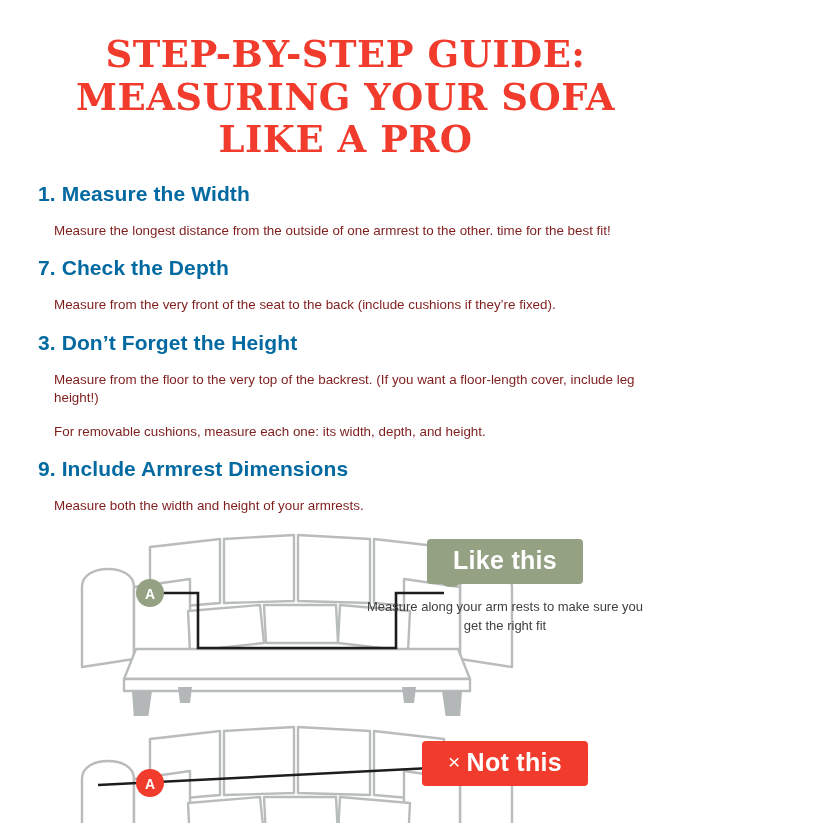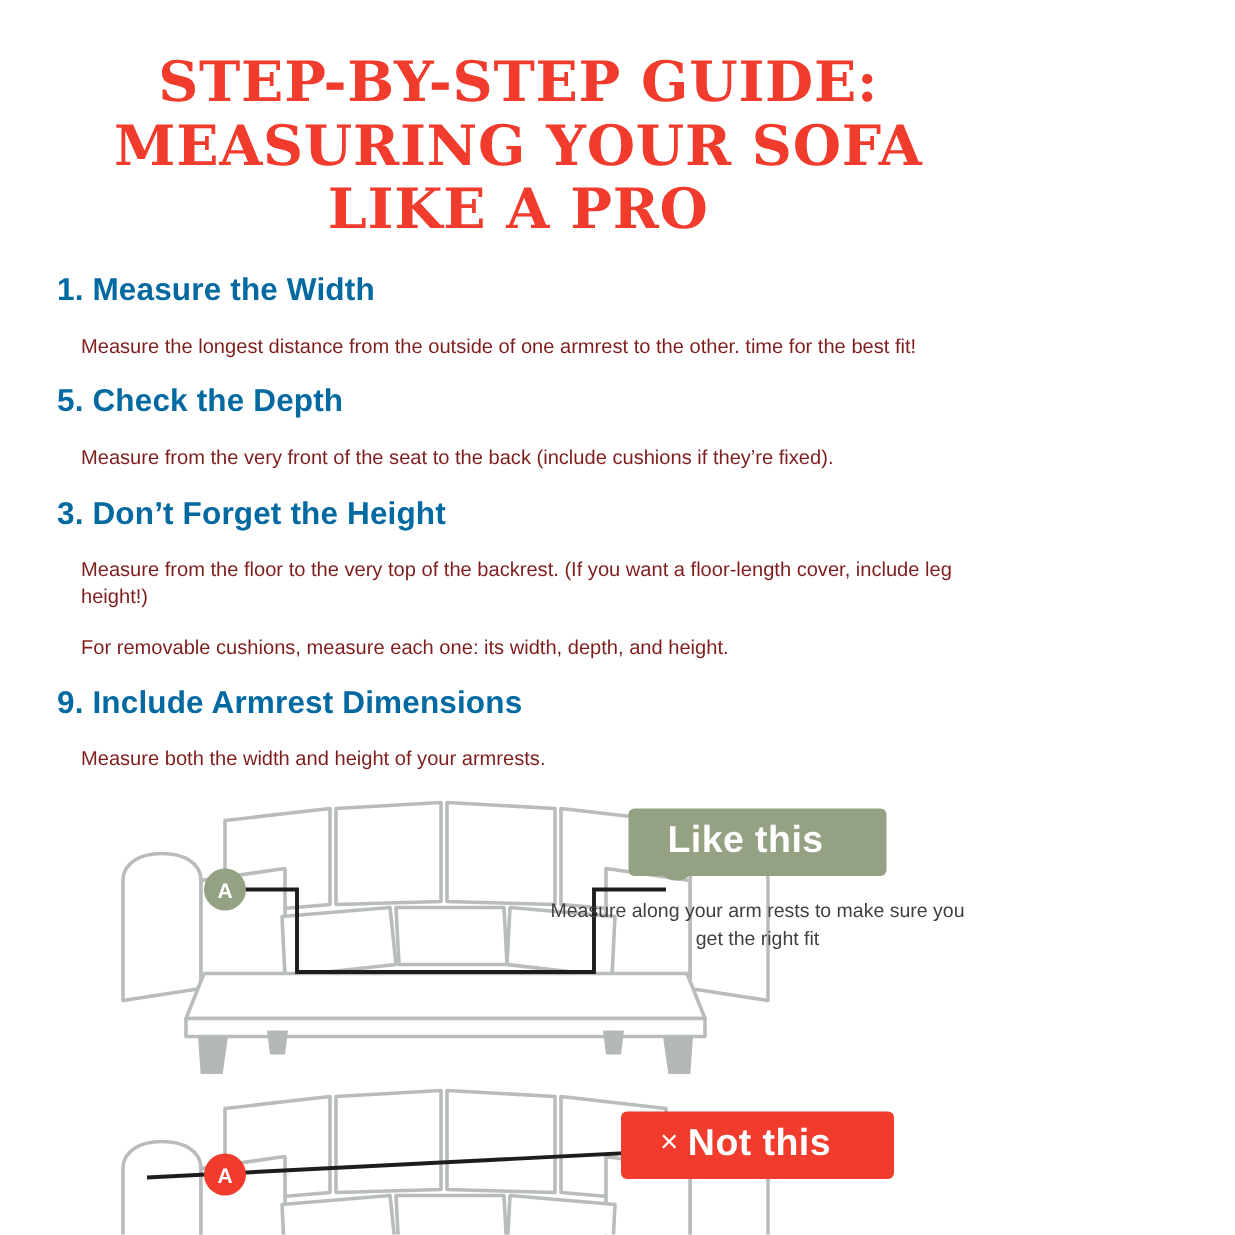--- a/index.html
+++ b/index.html
@@ -85,21 +85,21 @@
     width: 280px;
   }
   .callout-top { top: 8px; }
   .callout-bottom { top: 210px; }
 
   .badge {
     display: inline-block;
     color: #ffffff;
     font-size: 25px;
     font-weight: bold;
-    padding: 7px 42px 9px 26px;
+    padding: 7px 26px 9px 26px;
     border-radius: 4px;
     letter-spacing: 0.3px;
   }
   .badge-good { background: #94a183; }
   .badge-bad  { background: #f03b2d; }
   .badge-bad .x-mark {
     font-size: 21px;
     font-weight: normal;
     margin-right: 6px;
     position: relative;
@@ -125,21 +125,21 @@
     <div class="title-line1">Step-by-Step Guide:</div>
     <div class="title-line2">Measuring Your Sofa Like a Pro</div>
   </div>
 
   <div class="steps">
     <div class="step">
       <p class="step-head">1. Measure the Width</p>
       <p class="step-body">Measure the longest distance from the outside of one armrest to the other. time for the best fit!</p>
     </div>
     <div class="step">
-      <p class="step-head">5. Check the Depth</p>
+      <p class="step-head">7. Check the Depth</p>
       <p class="step-body">Measure from the very front of the seat to the back (include cushions if they’re fixed).</p>
     </div>
     <div class="step">
       <p class="step-head">3.  Don’t Forget the Height</p>
       <p class="step-body">Measure from the floor to the very top of the backrest. (If you want a floor-length cover, include leg height!)</p>
     </div>
     <div class="step">
       <p class="step-body">For removable cushions, measure each one: its width, depth, and height.</p>
     </div>
     <div class="step">

